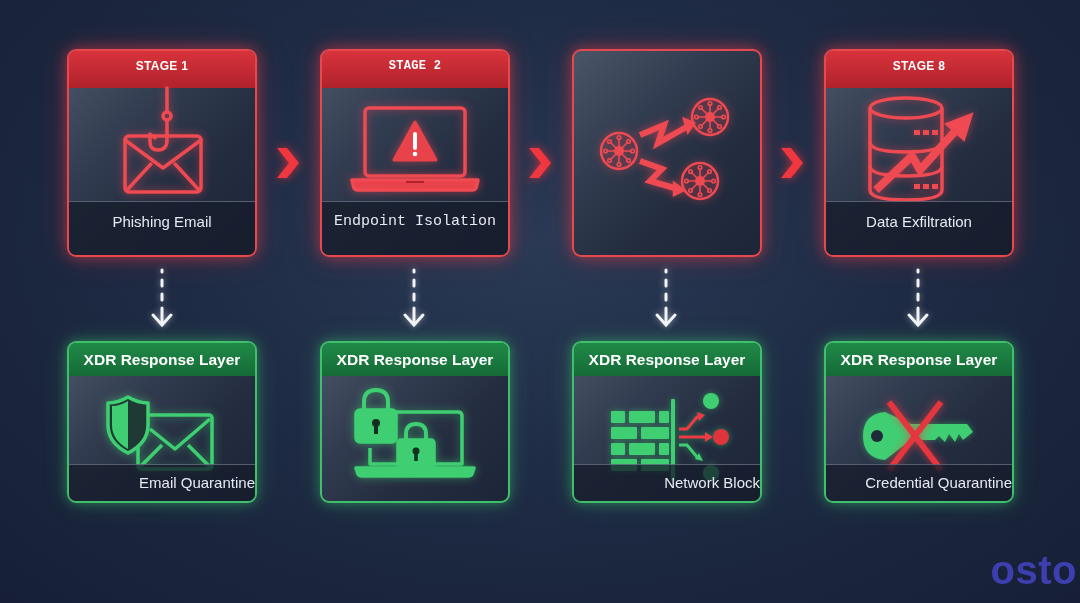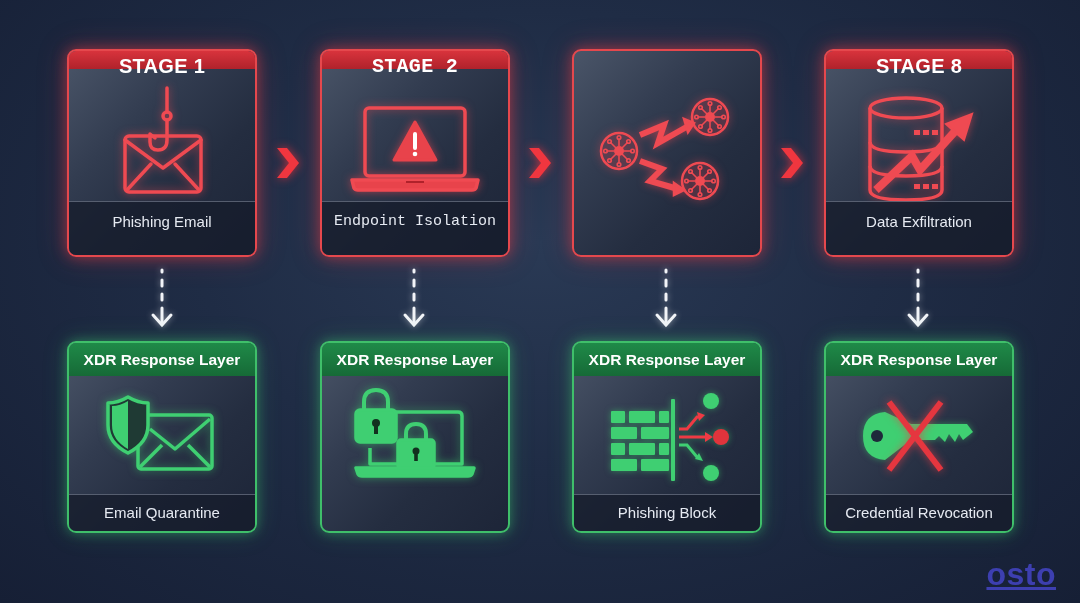--- a/index.html
+++ b/index.html
@@ -16,32 +16,32 @@
     border-radius: 9px;
     overflow: hidden;
     background: linear-gradient(135deg, #4a5568 0%, #323c50 35%, #242d40 65%, #1d2538 100%);
   }
   .card.red {
     height: 208px; top: 49px;
     border: 2px solid #e5484d;
     box-shadow: 0 0 14px rgba(230, 60, 70, 0.55), 0 0 30px rgba(230, 60, 70, 0.25);
   }
   .card.green {
-    height: 192px; top: 341px;
+    height: 162px; top: 341px;
     border: 2px solid #3fbf6a;
     box-shadow: 0 0 12px rgba(60, 200, 110, 0.45), 0 0 26px rgba(60, 200, 110, 0.2);
   }
   .card-header {
     position: absolute; left: 0; right: 0; top: 0;
     text-align: center;
     font-weight: bold;
     color: #ffffff;
   }
   .red .card-header {
-    height: 18px; line-height: 31px; font-size: 20px;
+    height: 37px; line-height: 31px; font-size: 12px;
     background: linear-gradient(180deg, #d8333c 0%, #b0222b 100%);
     letter-spacing: 0.3px;
   }
   .green .card-header {
     height: 33px; line-height: 33px; font-size: 15.5px;
     background: linear-gradient(180deg, #1f8a48 0%, #166a37 100%);
   }
   .card-icon {
     position: absolute; left: 0; right: 0;
     display: flex; align-items: center; justify-content: center;
@@ -49,34 +49,33 @@
   .red .card-icon { top: 31px; height: 134px; }
   .green .card-icon { top: 33px; height: 120px; }
   .card-footer {
     position: absolute; left: 0; right: 0; bottom: 0;
     text-align: center;
     font-size: 15px;
     color: #e6eaf2;
     background: rgba(22, 28, 44, 0.78);
   }
   .red .card-footer { height: 54px; line-height: 40px; border-top: 1px solid rgba(200, 210, 230, 0.35); }
-  .green .card-footer { height: 37px; line-height: 36px; border-top: 1px solid rgba(200, 210, 230, 0.35); }
+  .green .card-footer { height: 37px; line-height: 36px; border-top: 1px solid rgba(200, 210, 230, 0.35); text-align: right; }
 
   .chevron {
     position: absolute; top: 146px; width: 26px; height: 34px;
   }
   .down-arrow {
     position: absolute; top: 266px; width: 24px; height: 64px;
   }
   .logo {
-    position: absolute; right: 24px; bottom: 10px;
-    font-size: 32px; font-weight: bold;
+    position: absolute; right: 3px; bottom: 10px;
+    font-size: 40px; font-weight: bold;
     color: #3d3fb0;
     letter-spacing: 0.5px;
-    text-decoration: underline;
   }
   svg { overflow: visible; }
 </style>
 </head>
 <body>
 
 <div class="card red" style="left:67px;">
   <div class="card-header">STAGE 1</div>
   <div class="card-icon">
     <svg width="110" height="110" viewBox="0 0 110 110" fill="none" stroke="#ef4a52" stroke-width="3.5" stroke-linecap="round" stroke-linejoin="round" style="filter: drop-shadow(0 0 4px rgba(240,70,80,0.6));">
@@ -271,33 +270,33 @@
       <g stroke="#ef3a44" stroke-width="3" fill="none">
         <path d="M72 40 H80 L90 28 H94"></path>
         <path d="M72 48 H100"></path>
       </g>
       <path d="M90 23 L98 26 L92 32 Z" fill="#ef3a44"></path>
       <path d="M98 43 L106 48 L98 53 Z" fill="#ef3a44"></path>
       <path d="M72 56 H80 L90 68 H92" stroke="#3fcf72" stroke-width="3" fill="none"></path>
       <path d="M88 70 L96 72 L92 64 Z" fill="#3fcf72"></path>
     </svg>
   </div>
-  <div class="card-footer">Phishing Block</div>
+  <div class="card-footer">Network Block</div>
 </div>
 
 <div class="card green" style="left:824px;">
   <div class="card-header">XDR Response Layer</div>
   <div class="card-icon">
     <svg width="120" height="80" viewBox="0 0 120 80" fill="none">
       <g fill="#3fcf72" style="filter: drop-shadow(0 0 3px rgba(60,210,110,0.5));">
         <path d="M4 40 Q4 18 26 16 L52 28 H108 L114 36 L104 44 L100 38 L96 46 L90 38 L86 46 L80 40 L76 44 H52 L26 64 Q4 62 4 40 Z"></path>
       </g>
       <circle cx="18" cy="40" r="6" fill="#1e2a3a"></circle>
       <g stroke="#e5363f" stroke-width="6" stroke-linecap="butt" style="filter: drop-shadow(0 0 4px rgba(240,60,70,0.7));">
         <line x1="30" y1="6" x2="82" y2="74"></line>
         <line x1="82" y1="6" x2="30" y2="74"></line>
       </g>
     </svg>
   </div>
-  <div class="card-footer">Credential Revocation</div>
+  <div class="card-footer">Credential Quarantine</div>
 </div>
 
 <div class="logo">osto</div>
 
 </body></html>

